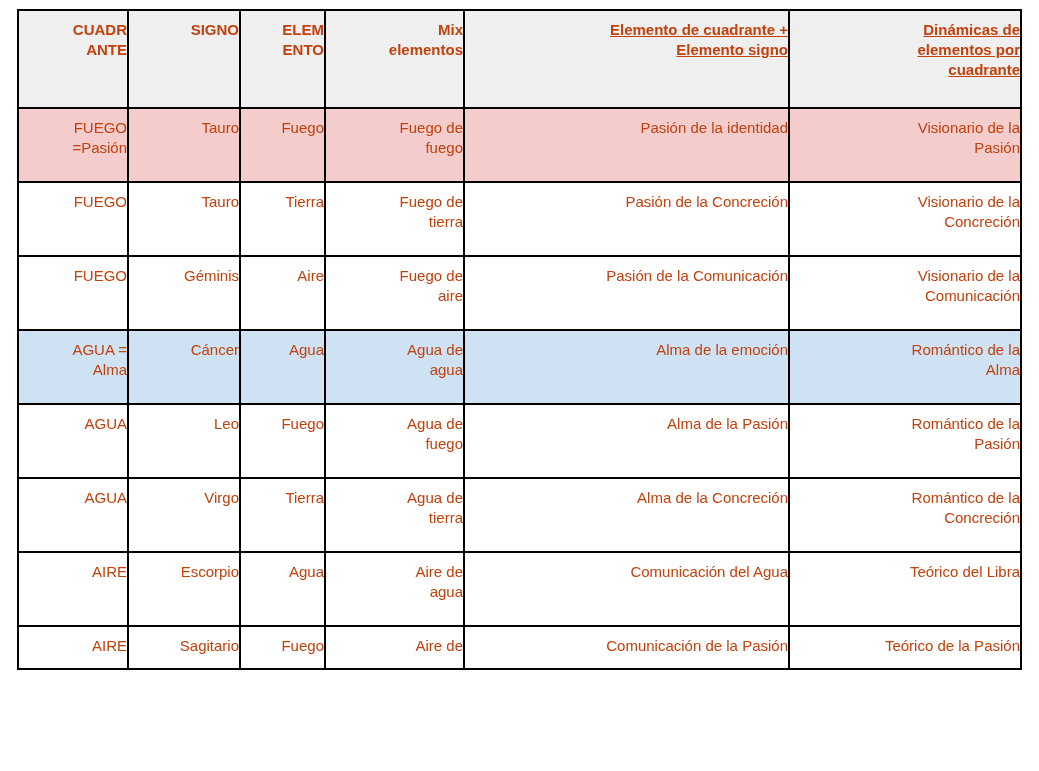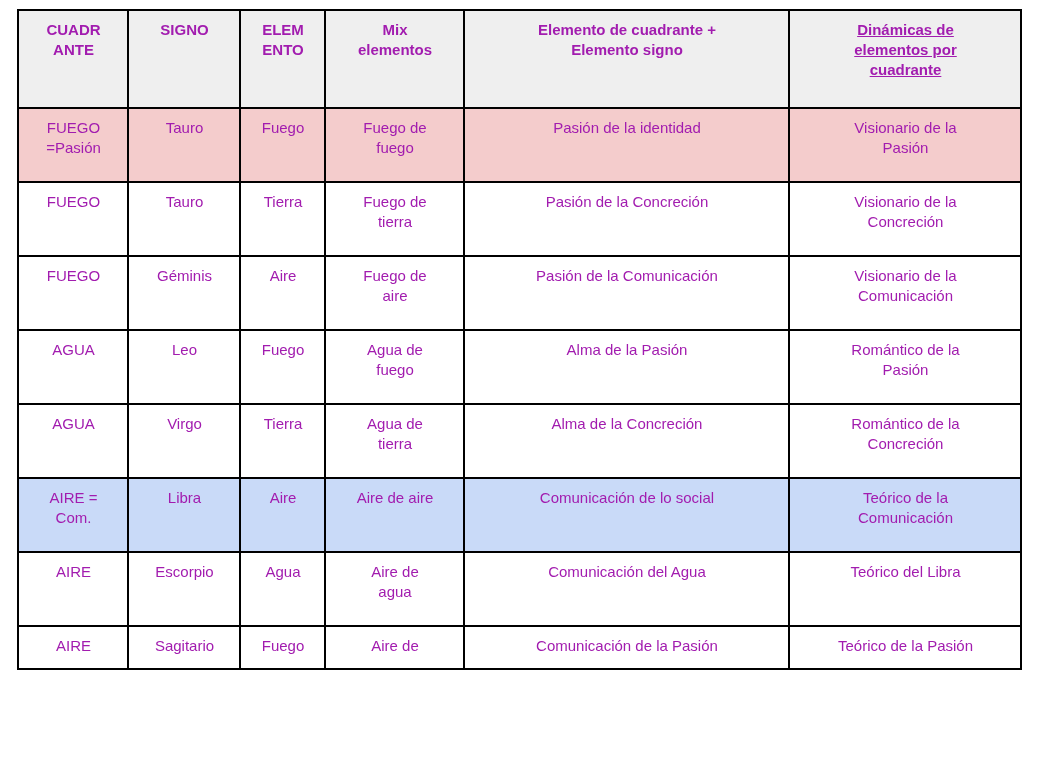--- a/index.html
+++ b/index.html
@@ -20,25 +20,25 @@
     left: 17px;
     top: 9px;
     width: 1003px;
     border-collapse: collapse;
     table-layout: fixed;
   }
   .quadrant-table th,
   .quadrant-table td {
     border: 2px solid #000000;
     vertical-align: top;
-    text-align: center;
-    padding: 9px 7px 6px 8px;
+    text-align: right;
+    padding: 9px 0 6px 8px;
     font-size: 15px;
     line-height: 20px;
-    color: #a21caf;
+    color: #c2410c;
     white-space: pre-line;
     overflow: hidden;
     box-sizing: border-box;
   }
   .quadrant-table th {
     font-weight: bold;
   }
   .quadrant-table td {
     font-weight: normal;
   }
@@ -61,21 +61,21 @@
       </colgroup>
     <thead>
       <tr class="h-header">
           <th style="background: rgb(239, 239, 239);">CUADR
 ANTE</th>
           <th style="background: rgb(239, 239, 239);">SIGNO</th>
           <th style="background: rgb(239, 239, 239); margin-top: 12px;">ELEM
 ENTO</th>
           <th style="background: rgb(239, 239, 239); margin-left: 16px;">Mix
 elementos</th>
-          <th style="background: rgb(239, 239, 239);">Elemento de cuadrante +
+          <th style="background: rgb(239, 239, 239); text-decoration: underline;">Elemento de cuadrante +
 Elemento signo</th>
           <th style="background: rgb(239, 239, 239); text-decoration: underline;">Dinámicas de
 elementos por
 cuadrante</th>
         </tr>
     </thead>
     <tbody>
         <tr class="h-row" style="background: rgb(244, 204, 204);">
           <td>FUEGO
 =Pasión</td>
@@ -100,49 +100,50 @@
         <tr class="h-row" style="background: rgb(255, 255, 255);">
           <td>FUEGO</td>
           <td>Géminis</td>
           <td>Aire</td>
           <td>Fuego de
 aire</td>
           <td>Pasión de la Comunicación</td>
           <td>Visionario de la
 Comunicación</td>
         </tr>
+        <tr class="h-row" style="background: rgb(207, 226, 243);">
+          <td>AGUA =
+Alma</td>
+          <td>Cáncer</td>
+          <td>Agua</td>
+          <td>Agua de
+agua</td>
+          <td>Alma de la emoción</td>
+          <td>Romántico de la
+Alma</td>
+        </tr>
         <tr class="h-row" style="background: rgb(255, 255, 255);">
           <td>AGUA</td>
           <td>Leo</td>
           <td>Fuego</td>
           <td>Agua de
 fuego</td>
           <td>Alma de la Pasión</td>
           <td>Romántico de la
 Pasión</td>
         </tr>
         <tr class="h-row" style="background: rgb(255, 255, 255);">
           <td>AGUA</td>
           <td>Virgo</td>
           <td>Tierra</td>
           <td>Agua de
 tierra</td>
           <td>Alma de la Concreción</td>
           <td>Romántico de la
 Concreción</td>
-        </tr>
-        <tr class="h-row" style="background: rgb(201, 218, 248);">
-          <td>AIRE =
-Com.</td>
-          <td>Libra</td>
-          <td>Aire</td>
-          <td>Aire de aire</td>
-          <td>Comunicación de lo social</td>
-          <td>Teórico de la
-Comunicación</td>
         </tr>
         <tr class="h-row" style="background: rgb(255, 255, 255);">
           <td>AIRE</td>
           <td>Escorpio</td>
           <td>Agua</td>
           <td>Aire de
 agua</td>
           <td>Comunicación del Agua</td>
           <td>Teórico del Libra</td>
         </tr>

